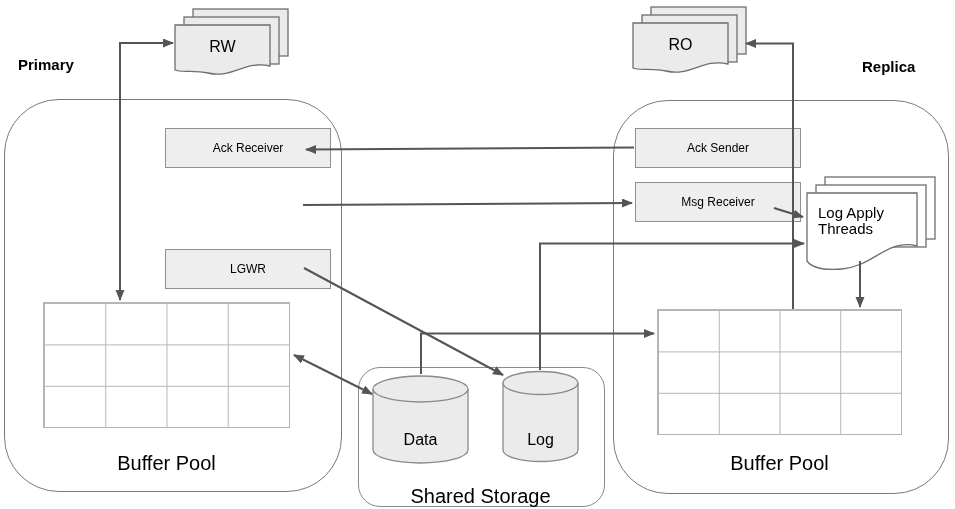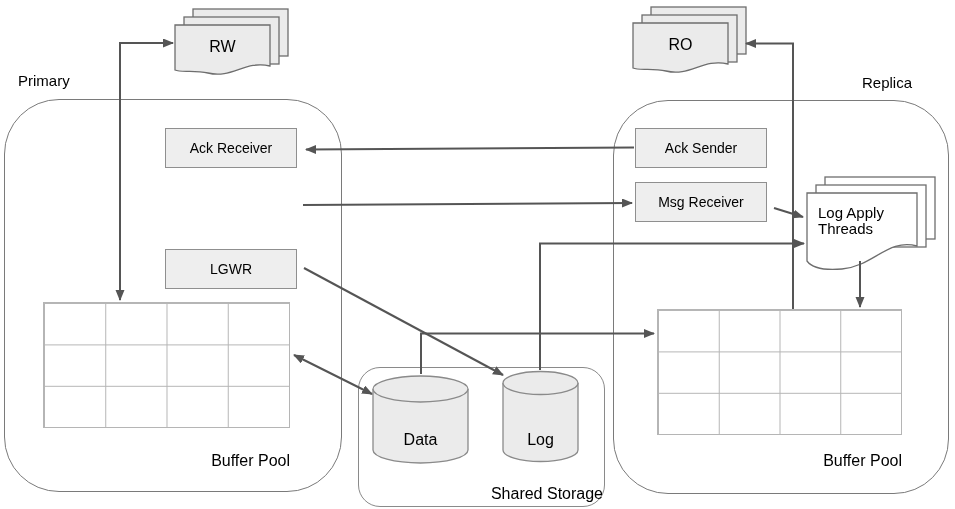--- a/index.html
+++ b/index.html
@@ -19,49 +19,48 @@
     background: transparent;
   }
   .storage-box {
     position: absolute;
     border: 1px solid #8a8a8a;
     border-radius: 22px;
     background: transparent;
   }
   .process-box {
     position: absolute;
-    width: 132px;
+    width: 166px;
     height: 40px;
     background: #eeeeee;
     border: 1px solid #8f8f8f;
     display: flex;
     align-items: center;
     justify-content: center;
-    font-size: 14px;
+    font-size: 12px;
     box-sizing: border-box;
   }
   .grid {
     position: absolute;
     box-sizing: border-box;
     border: 1px solid #b5b5b5;
     background-image:
       linear-gradient(to right, #b5b5b5 1px, transparent 1px),
       linear-gradient(to bottom, #b5b5b5 1px, transparent 1px);
     background-size: 25% 33.4%;
   }
   .section-title {
     position: absolute;
     font-size: 15px;
-    font-weight: normal;
-    margin-top: 16px;
+    font-weight: bold;
   }
   .pool-label {
     position: absolute;
-    font-size: 16px;
-    text-align: right;
+    font-size: 20px;
+    text-align: center;
   }
   .doc-label {
     position: absolute;
     display: flex;
     align-items: center;
     justify-content: center;
     font-size: 16px;
   }
   .cyl-label {
     position: absolute;

